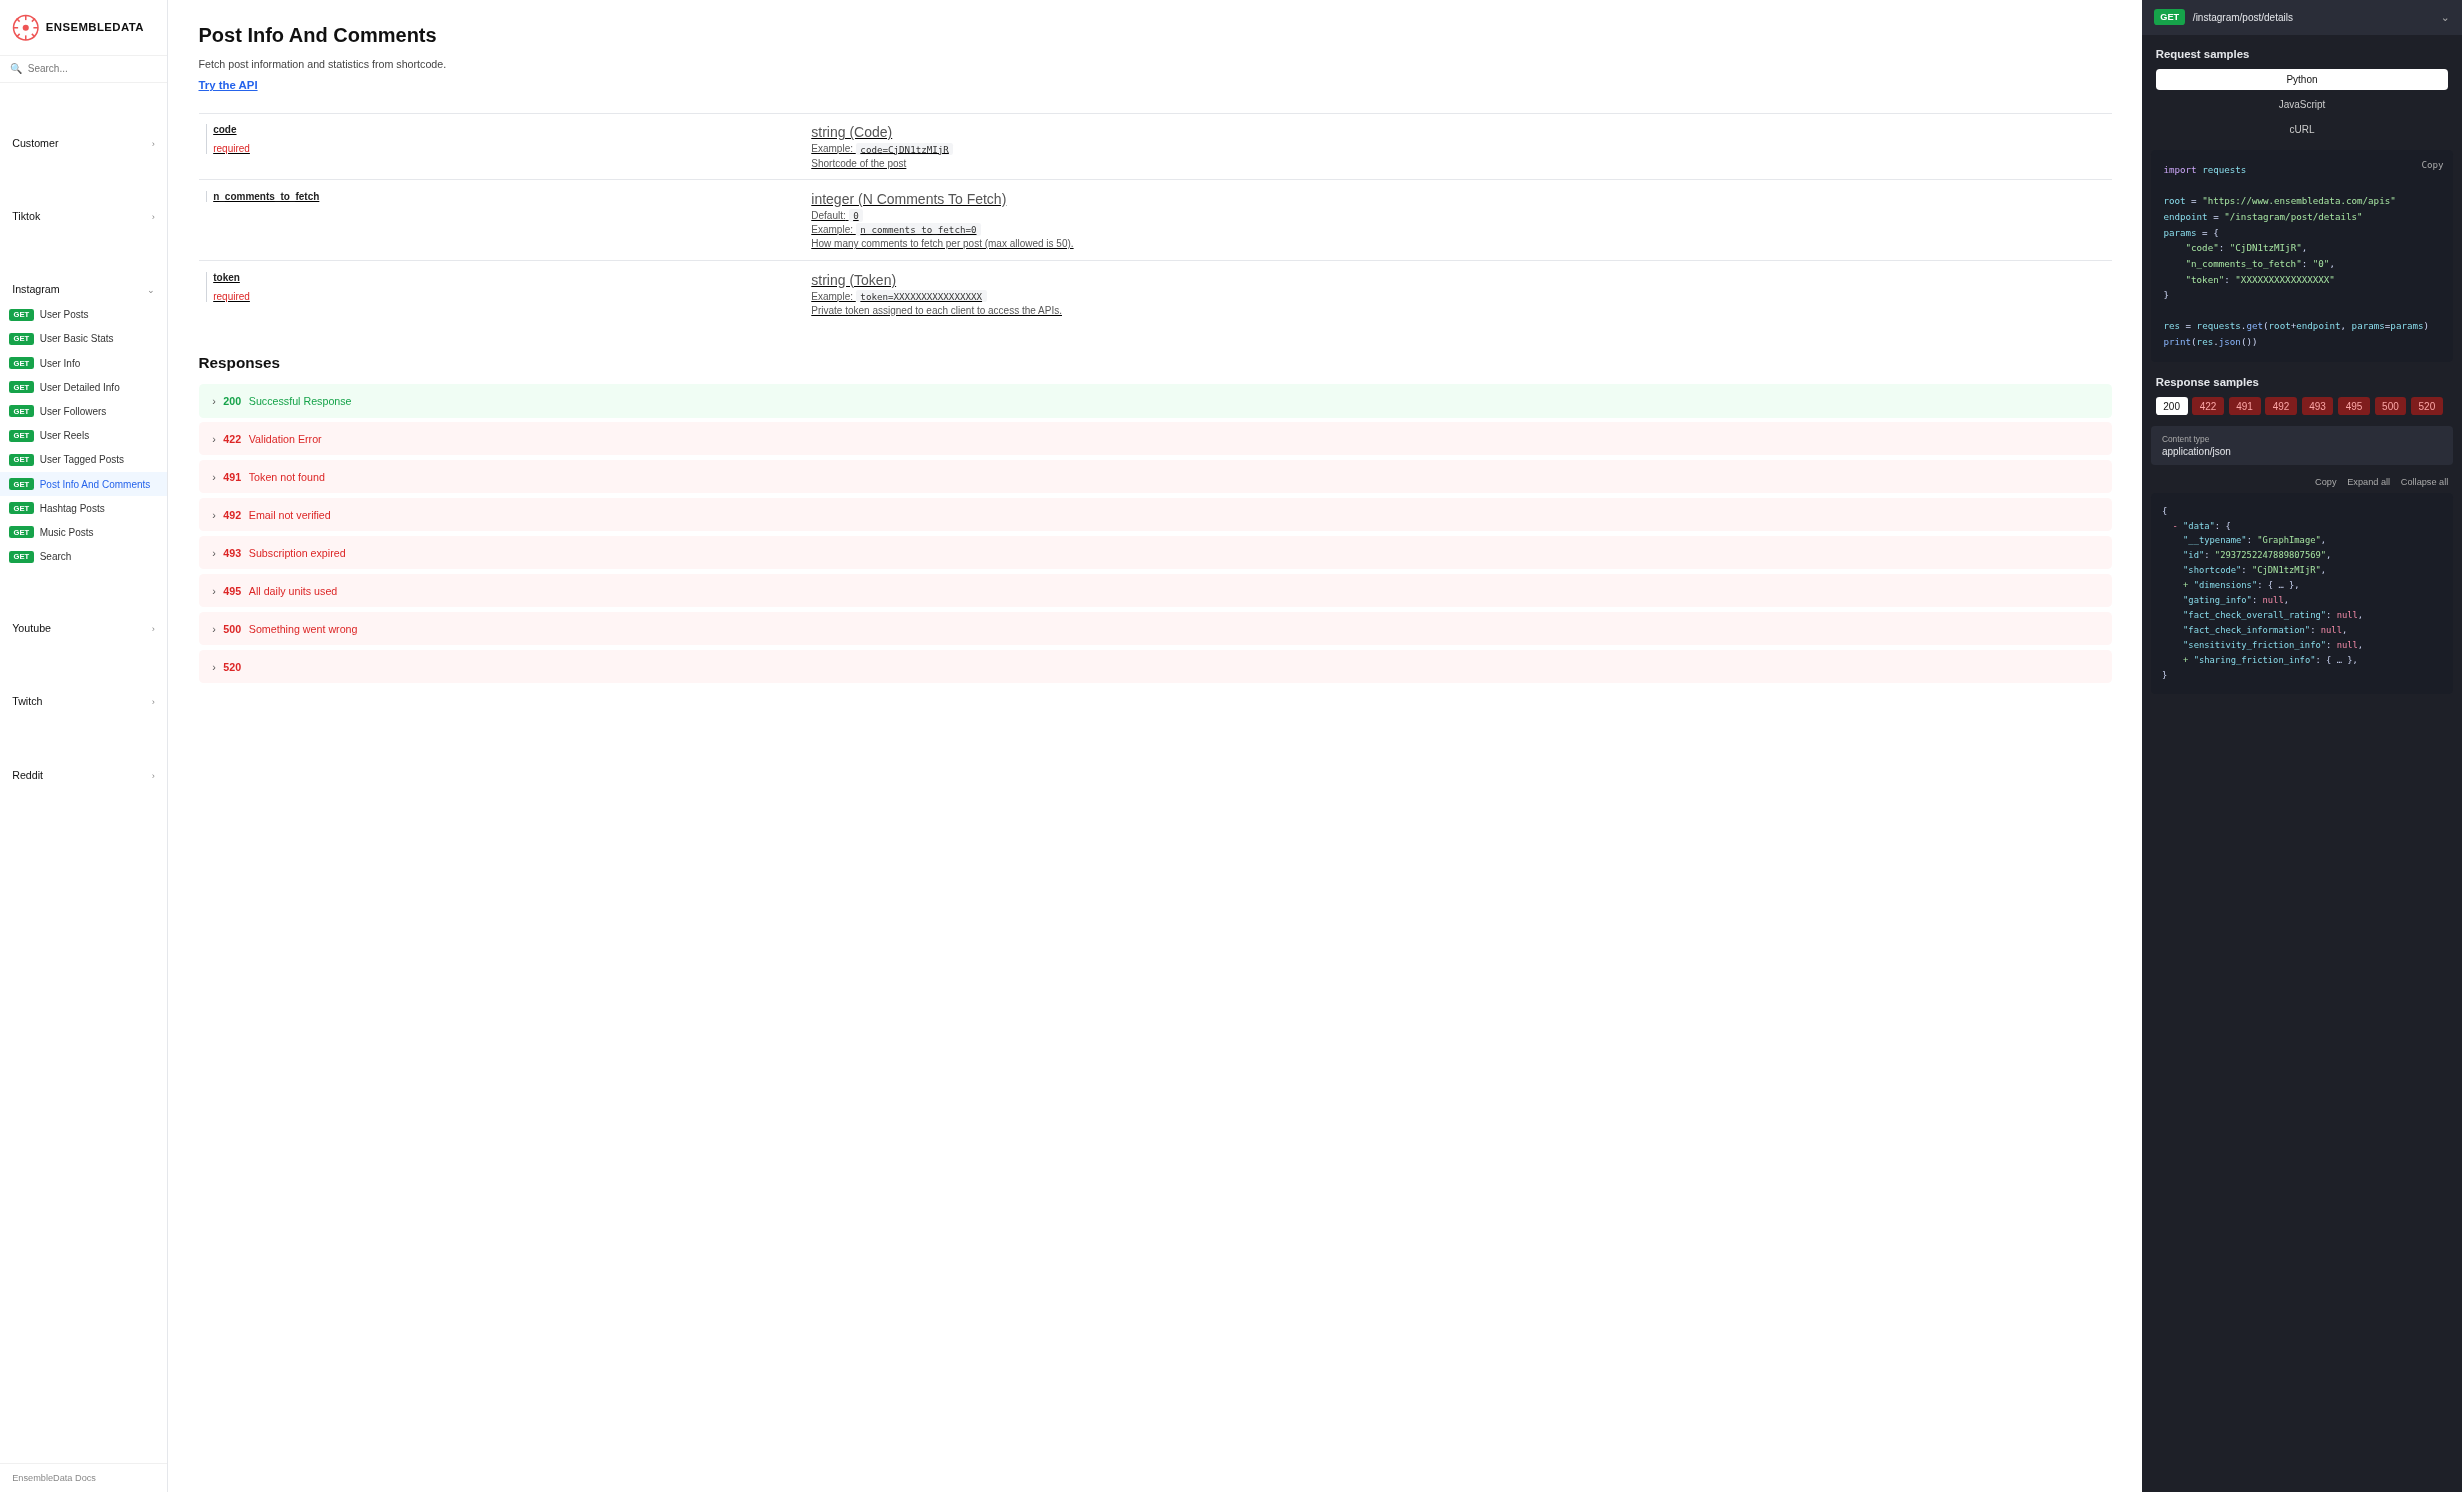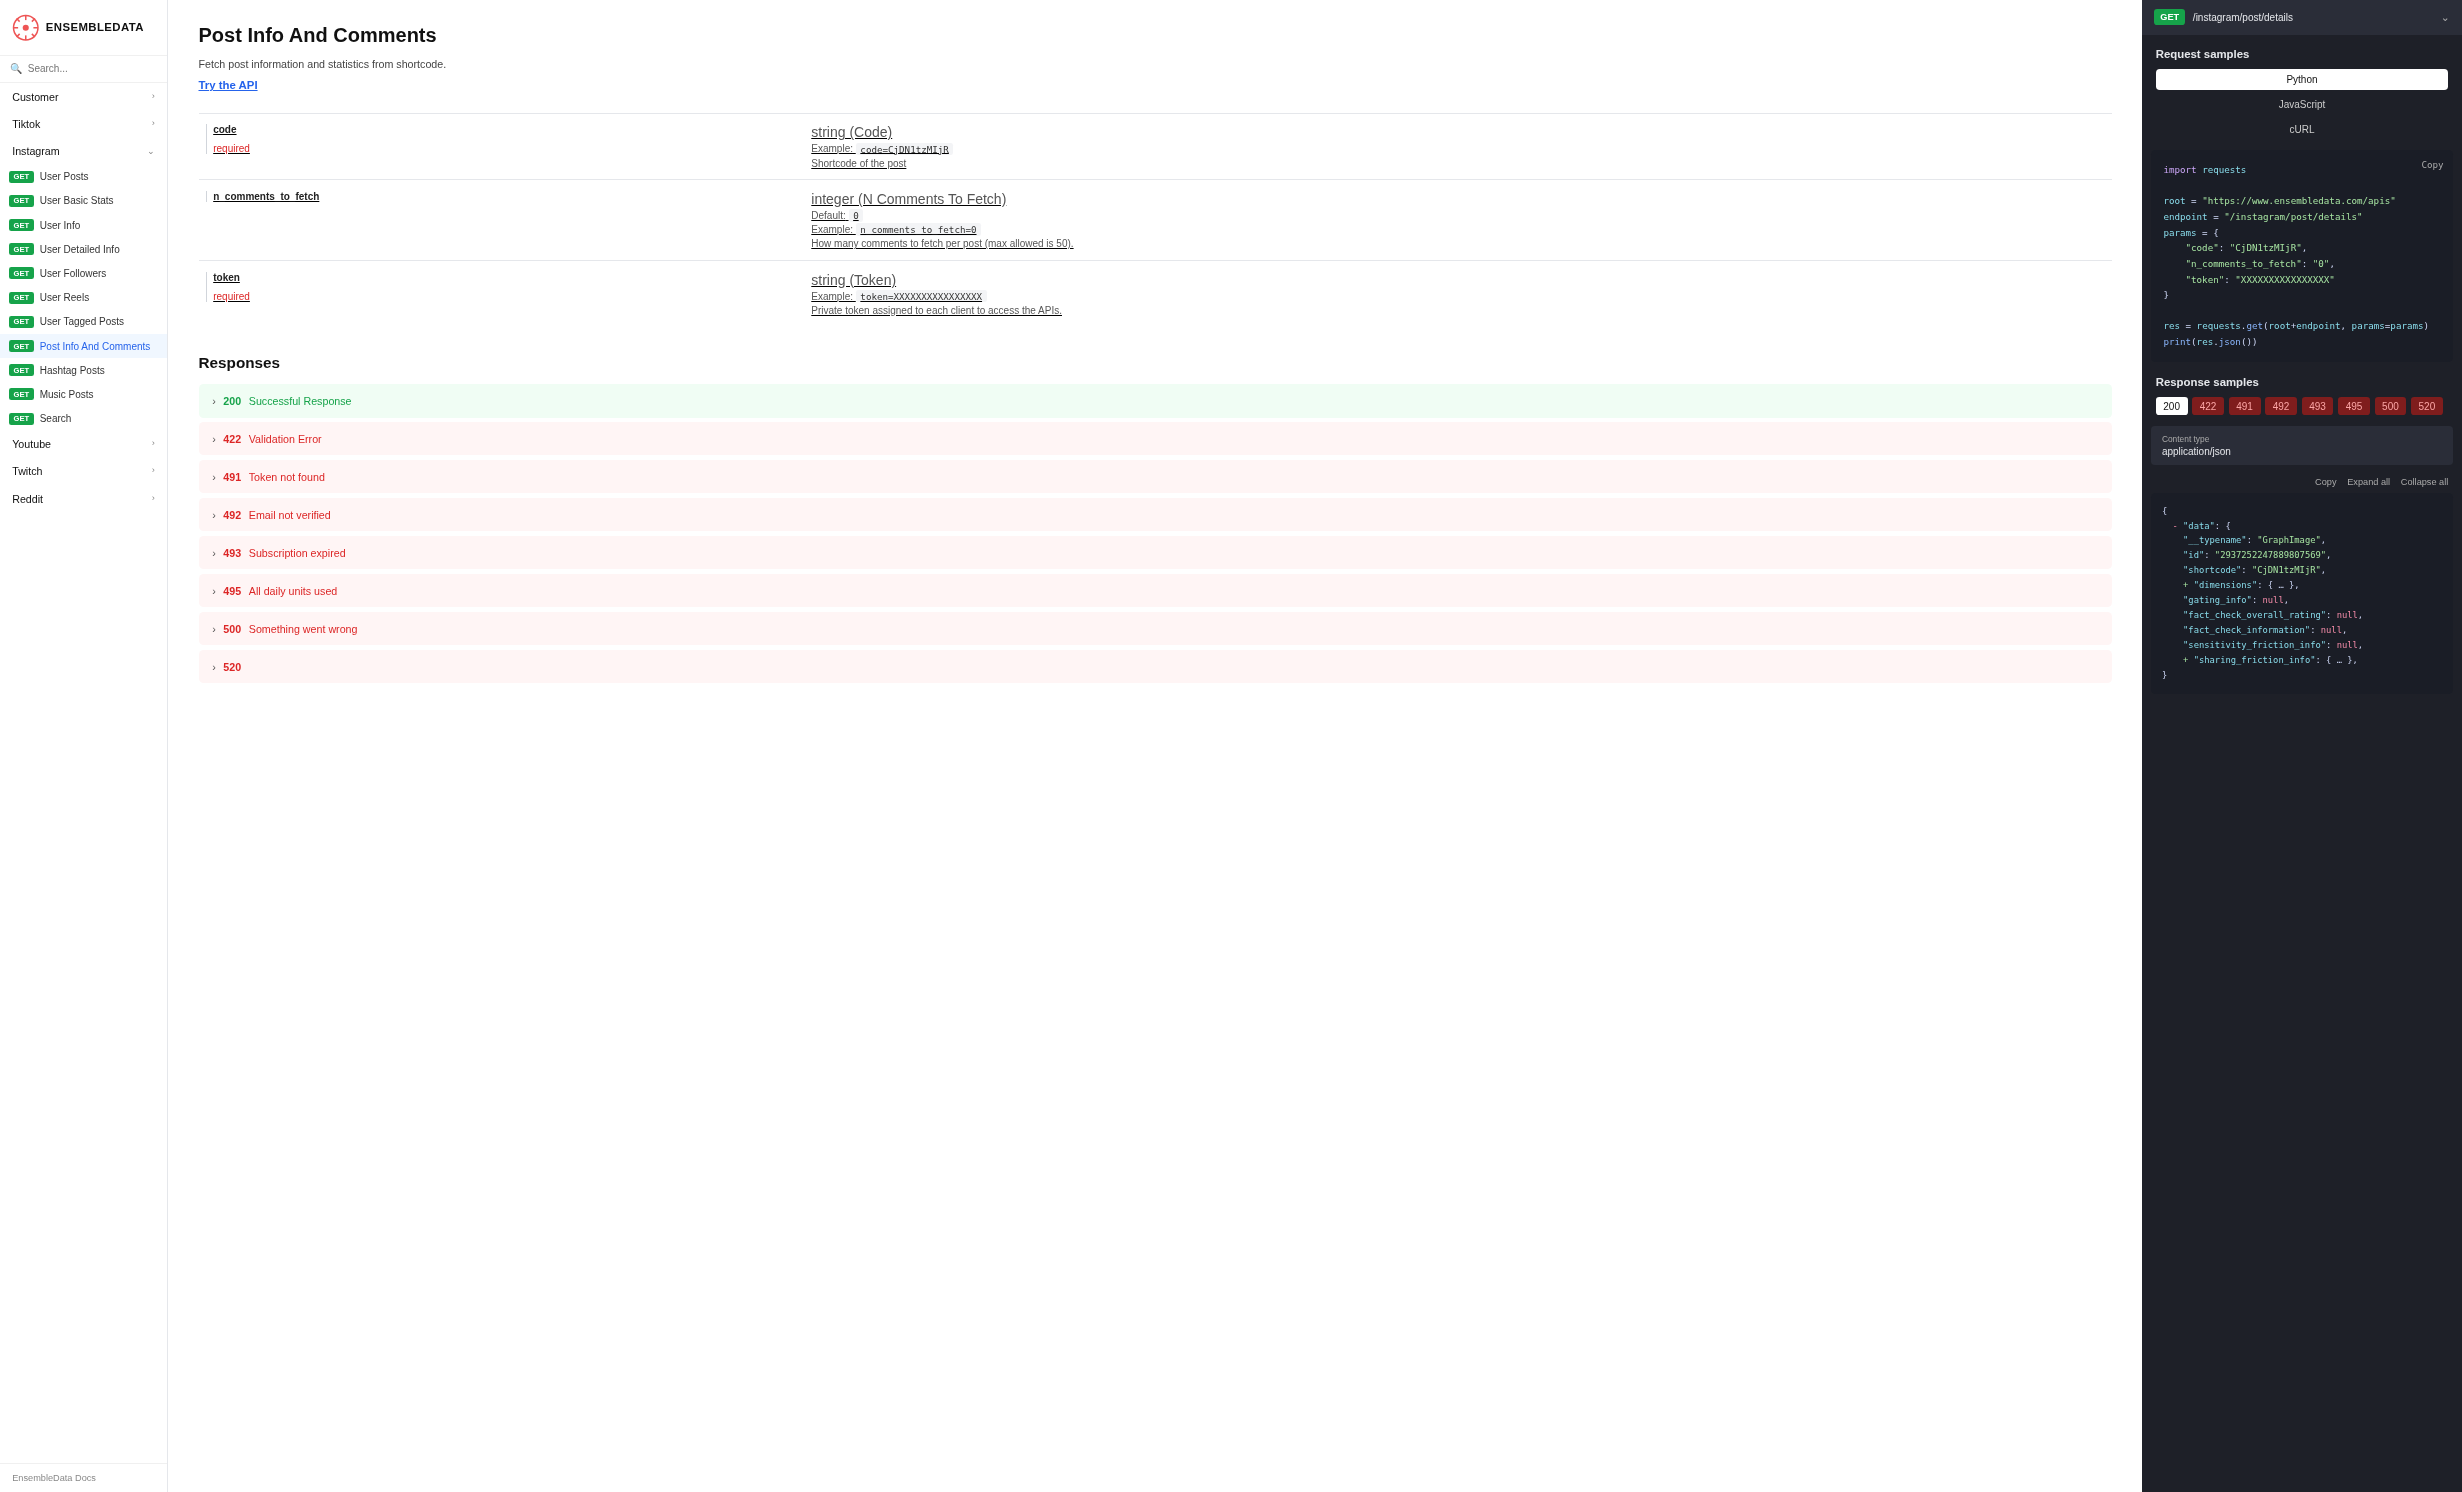--- a/index.html
+++ b/index.html
@@ -47,27 +47,28 @@
       background: transparent;
     }
     .search-icon { color: #999; font-size: 10px; }
 
     .nav-section {
       display: flex;
       flex-direction: column;
     }
     .nav-group-header {
       display: flex;
-      align-items: flex-start;
+      align-items: flex-end;
       justify-content: space-between;
       padding: 7.6px 12.2px;
       cursor: pointer;
       font-size: 10.7px;
       color: #111;
       font-weight: 500;
+      margin-top: 46px;
     }
     .nav-group-header .chevron { font-size: 9.2px; color: #888; }
 
     .nav-item {
       display: flex;
       align-items: center;
       gap: 6.1px;
       padding: 6.1px 12.2px 6.1px 9.2px;
       cursor: pointer;
       font-size: 10px;

